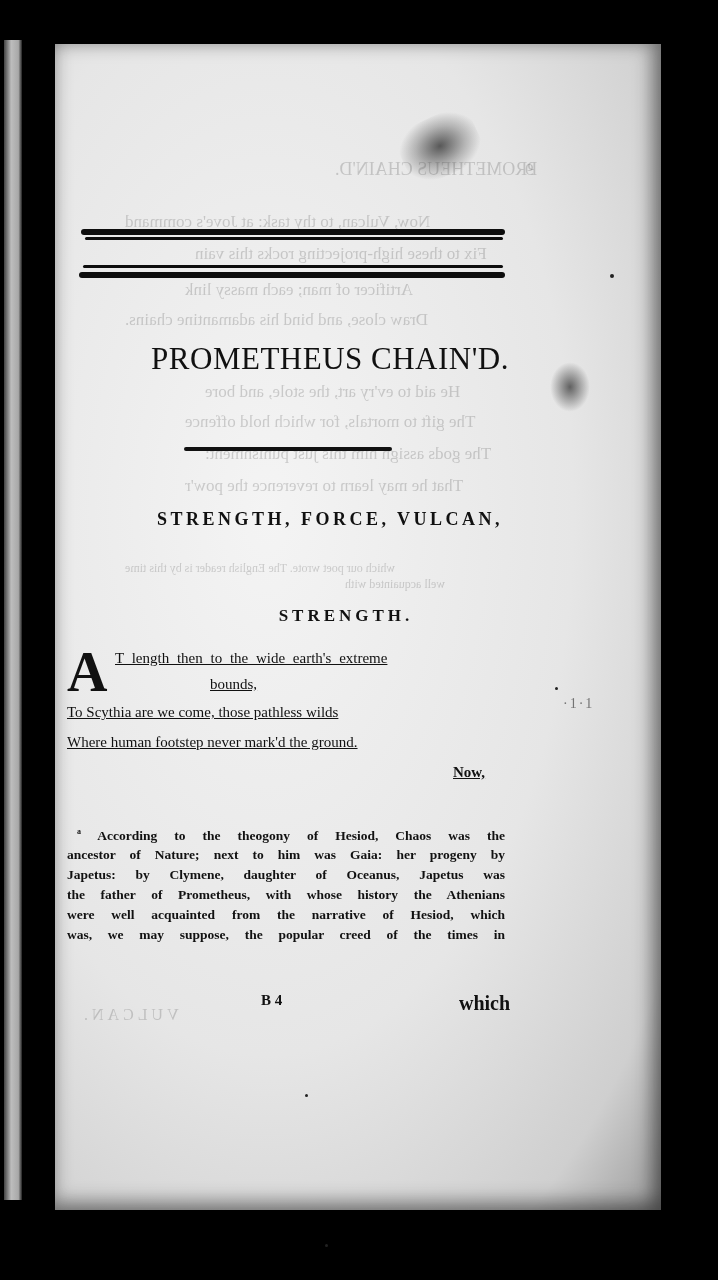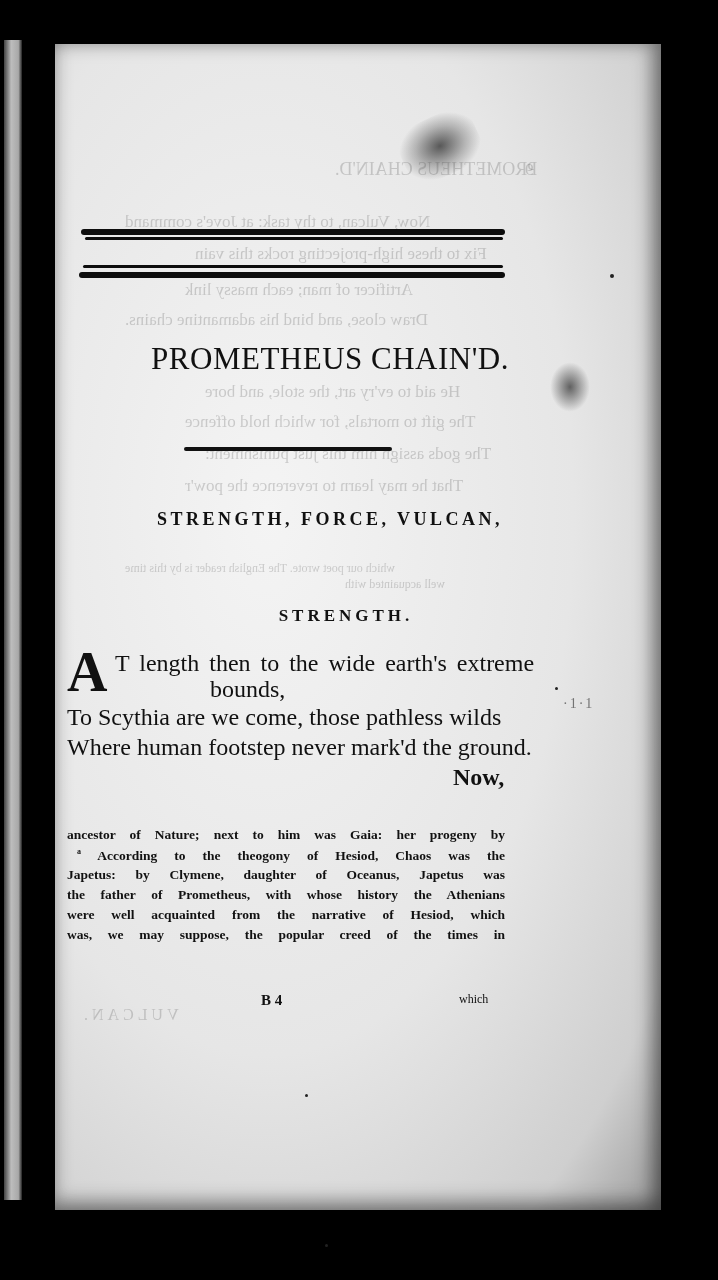--- a/index.html
+++ b/index.html
@@ -39,31 +39,31 @@
     position: absolute; left: 129px; top: 403px; width: 208px; height: 4px; background: #111; border-radius: 2px;
   }
   .dramatis {
     position: absolute; left: 0; width: 550px; text-align: center;
     font-size: 18px; letter-spacing: 3.5px; font-weight: bold;
   }
   .heading {
     position: absolute; left: 16px; width: 550px; text-align: center;
     font-size: 17px; letter-spacing: 4px; font-weight: bold;
   }
-  .verse { position: absolute; font-size: 24px; white-space: nowrap; }
+  .verse { position: absolute; font-size: 15px; white-space: nowrap; text-decoration: underline; }
   .dropcap {
     position: absolute; left: 12px; top: 600px; font-size: 56px; line-height: 56px; font-weight: bold;
   }
   .note {
     position: absolute; left: 12px; width: 438px; font-size: 13.5px; font-weight: bold;
     text-align: justify; text-align-last: justify; white-space: nowrap;
   }
   .note-line { display: block; height: 20px; }
   .sig { position: absolute; font-size: 15px; font-weight: bold; }
-  .catch { position: absolute; font-size: 12px; font-weight: normal; }
+  .catch { position: absolute; font-size: 20px; font-weight: bold; }
   .margin-mark {
     position: absolute; left: 508px; top: 652px; font-size: 14px; color: rgba(40,40,40,0.6);
     letter-spacing: 2px;
   }
   .speck { position: absolute; width: 4px; height: 4px; border-radius: 50%; background: #222; }
 </style>
 </head>
 <body>
 
 <div class="left-strip"></div>
@@ -101,22 +101,22 @@
   <div class="dropcap">A</div>
   <div class="verse" style="left:60px; top:606px; word-spacing:4px;">T length then to the wide earth's extreme</div>
   <div class="verse" style="left:155px; top:632px;">bounds,</div>
   <div class="verse" style="left:12px; top:690px;">Where human footstep never mark'd the ground.</div>
   <div class="verse" style="left:12px; top:660px;">To Scythia are we come, those pathless wilds</div>
   <div class="verse" style="left:398px; top:720px; font-weight:bold;">Now,</div>
 
   <div class="margin-mark">·1·1</div>
 
   <div class="note" style="top:783px;">
+    <span class="note-line" style="padding-left:10px;"><sup style="font-size:8px;">a</sup> <span>According to the theogony of Hesiod, Chaos was the</span></span>
     <span class="note-line">ancestor of Nature; next to him was Gaia: her progeny by</span>
-    <span class="note-line" style="padding-left:10px;"><sup style="font-size:8px;">a</sup> <span>According to the theogony of Hesiod, Chaos was the</span></span>
     <span class="note-line">Japetus: by Clymene, daughter of Oceanus, Japetus was</span>
     <span class="note-line">the father of Prometheus, with whose history the Athenians</span>
     <span class="note-line">were well acquainted from the narrative of Hesiod, which</span>
     <span class="note-line">was, we may suppose, the popular creed of the times in</span>
   </div>
 
   <div class="sig" style="left:206px; top:948px;">B 4</div>
   <div class="catch" style="left:404px; top:948px;">which</div>
 
   <div class="speck" style="left:555px; top:230px;"></div>

